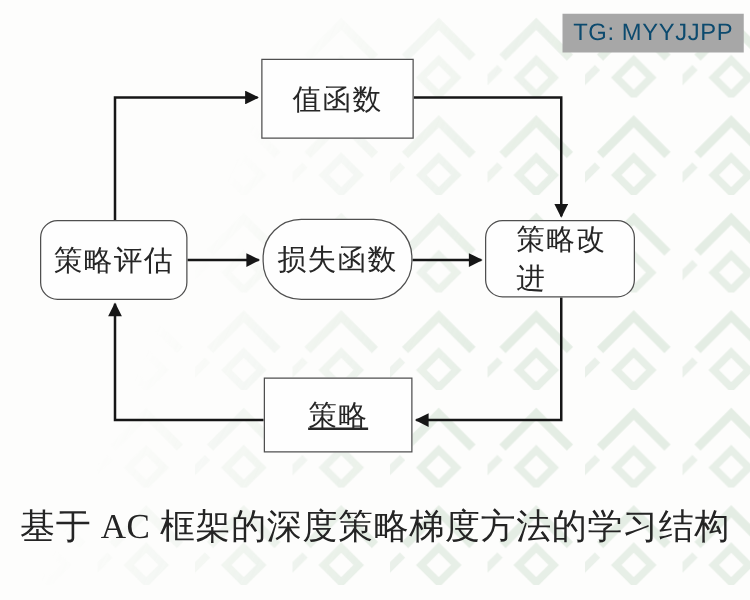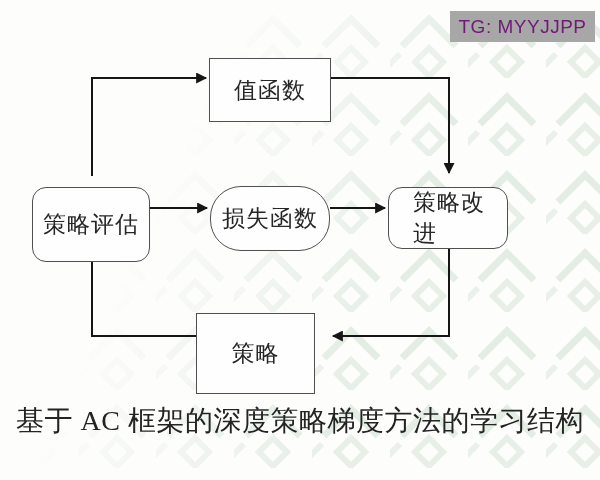--- a/index.html
+++ b/index.html
@@ -28,43 +28,42 @@
     position: absolute;
     box-sizing: border-box;
     background: #fefefe;
     border: 1.6px solid #4f4f4f;
     display: flex;
     align-items: center;
     justify-content: center;
     font-size: 23px;
     letter-spacing: 1px;
     color: #262626;
-    margin-top: 11px;
   }
   .node.rounded { border-radius: 14px; }
   #node-value-function      { left: 209px; top: 47px;  width: 122px; height: 64px; }
-  #node-policy-evaluation   { left: 32px;  top: 176px; width: 118px; height: 75px; }
+  #node-policy-evaluation   { left: 32px;  top: 176px; width: 118px; height: 64px; }
   #node-loss-function       { left: 210px; top: 175px; width: 120px; height: 65px; border-radius: 31px; }
   #node-policy-improvement  { left: 388px; top: 176px; width: 120px; height: 62px; padding-left: 24px; }
-  #node-policy              { left: 196px; top: 302px; width: 119px; height: 81px; }
+  #node-policy              { left: 211px; top: 302px; width: 119px; height: 60px; text-decoration: underline; }
 
   .caption {
     position: absolute;
     left: 0; top: 402px;
     width: 600px;
     text-align: center;
     font-size: 28px;
     letter-spacing: 0.5px;
     color: #242424;
     white-space: nowrap;
   }
   .badge {
     position: absolute;
     background: #a7a7a7;
-    color: #701a75;
+    color: #0c4a6e;
     font-family: "Liberation Sans", sans-serif;
     display: flex;
     align-items: center;
   }
   .badge-tg {
     left: 450px; top: 11px;
     width: 145px; height: 31px;
     font-size: 19px;
     justify-content: center;
     letter-spacing: 0.5px;

